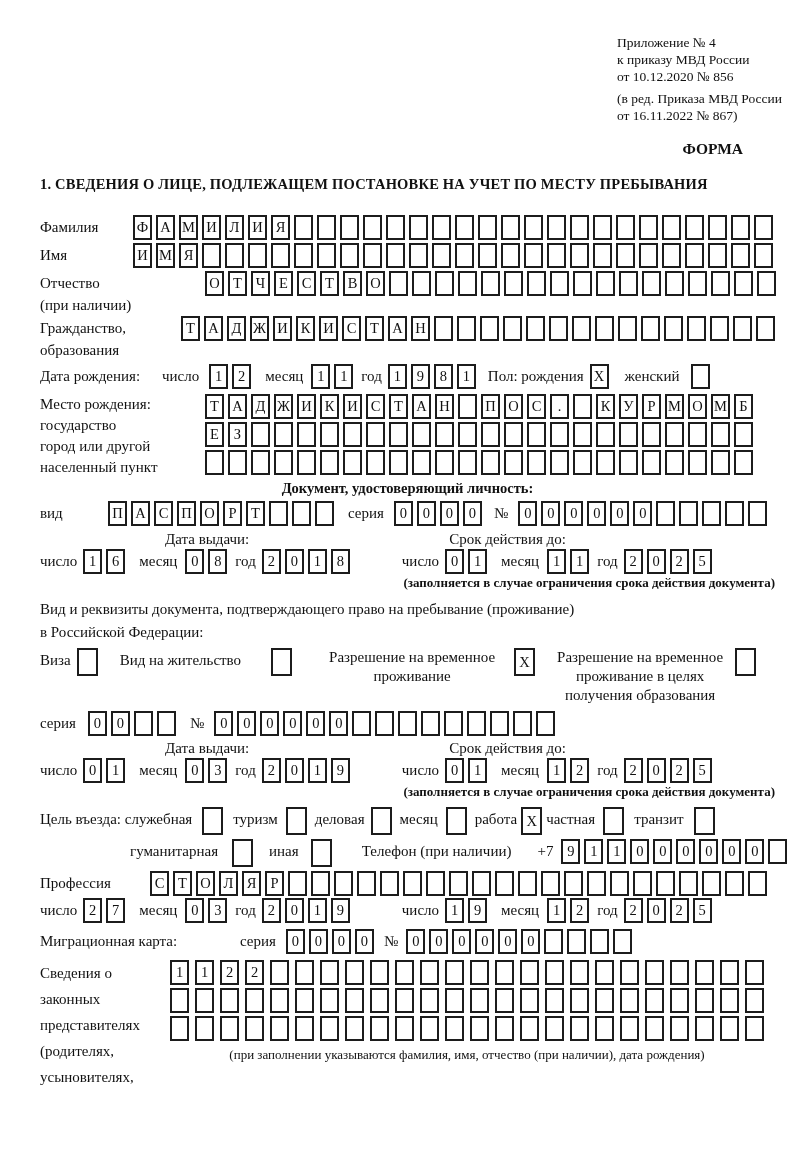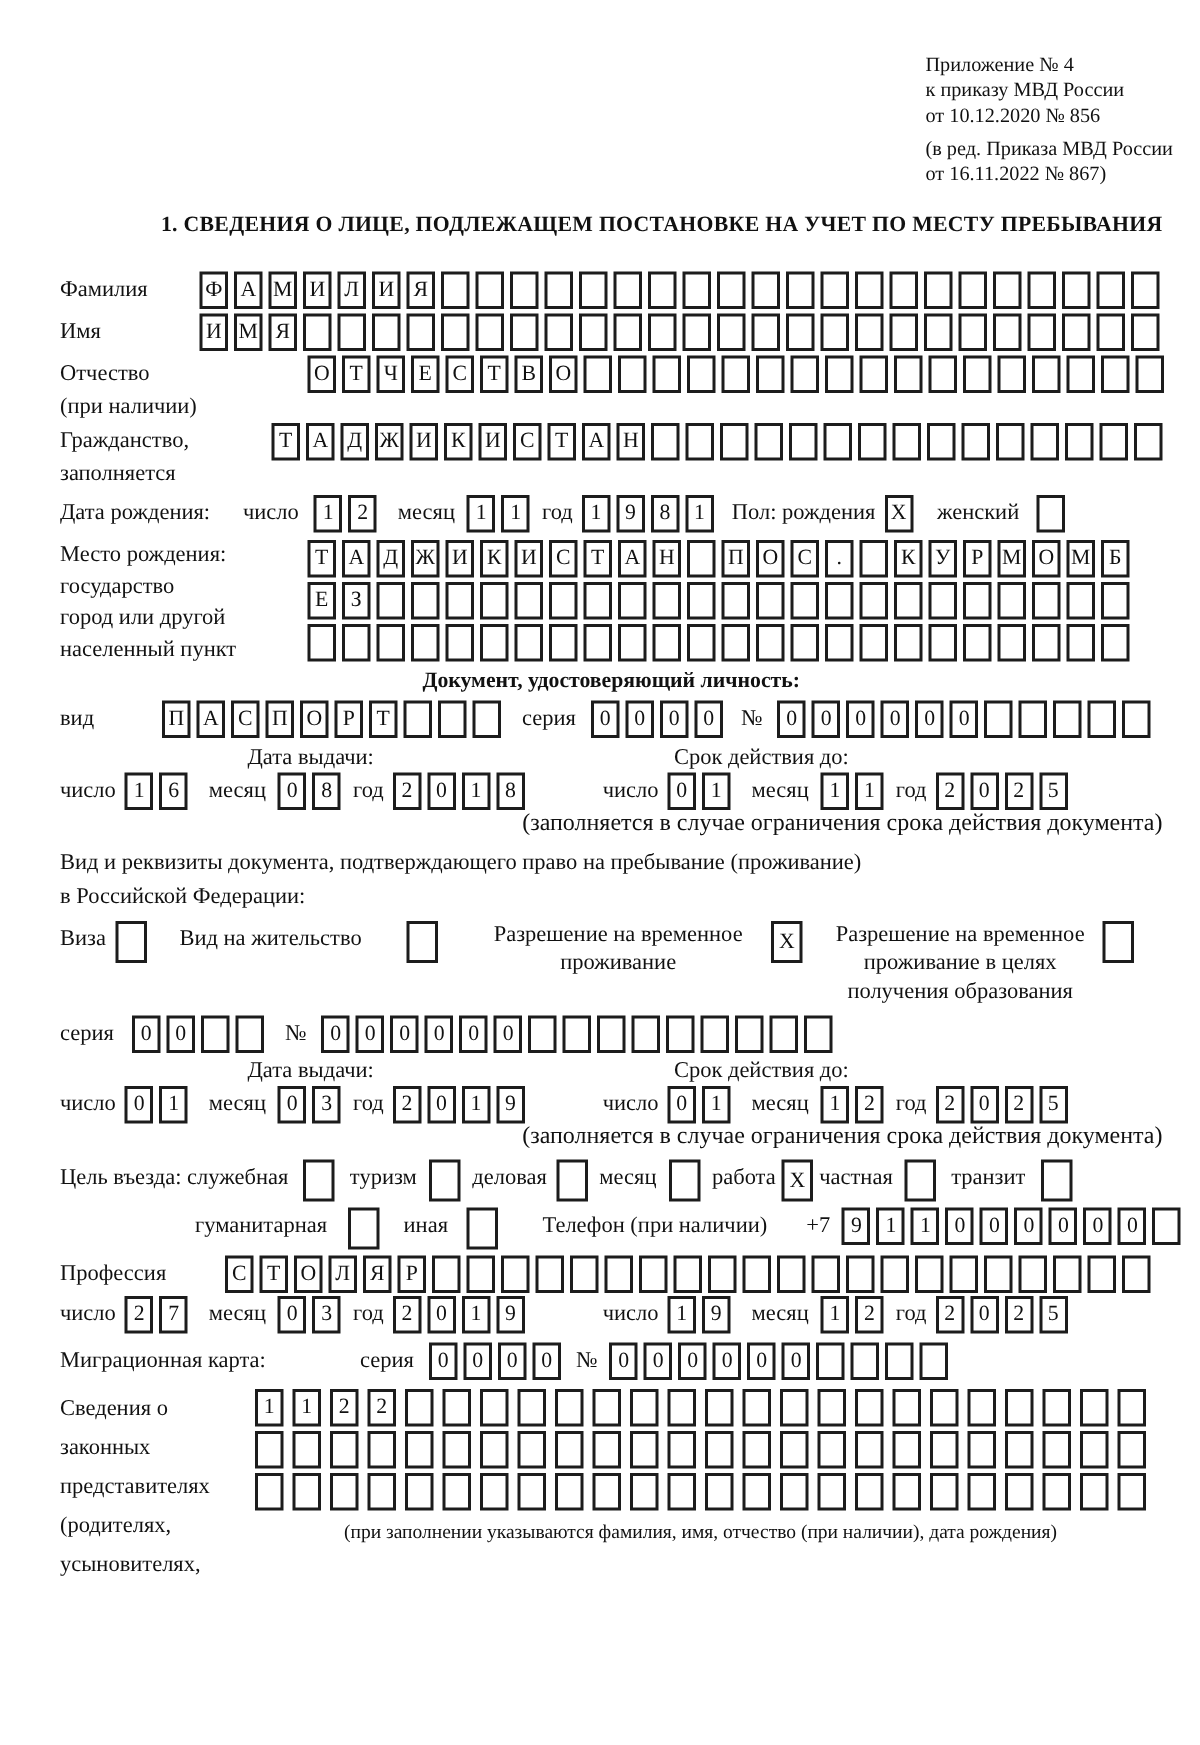--- a/index.html
+++ b/index.html
@@ -3,31 +3,31 @@
 <meta charset="utf-8">
 <style>
   html,body{margin:0;padding:0;background:#fff;}
   body{width:800px;height:1163px;overflow:hidden;font-family:"Liberation Serif",serif;color:#111;}
   .content{padding:34px 25px 0 40px;}
   .appendix{margin-left:577px;font-size:13.5px;line-height:17px;width:185px;}
   .appendix .note{margin-top:5px;}
   .forma{font-weight:bold;font-size:15.5px;text-align:right;margin:16px 32px 0 0;}
   .title{text-align:center;font-weight:bold;font-size:15.5px;line-height:24px;margin-top:14px;letter-spacing:.2px;}
   .blankline{display:inline-block;width:58px;border-bottom:2px solid #222;height:14px;margin-left:10px;}
-  .section1{text-align:right;font-weight:bold;font-size:14.5px;margin-top:18px;letter-spacing:.2px;}
+  .section1{text-align:left;font-weight:bold;font-size:14.5px;margin-top:18px;letter-spacing:.2px;}
   .r{display:flex;align-items:flex-start;}
   .lbl{font-size:15px;line-height:25px;white-space:nowrap;}
   .cells{display:flex;gap:4px;flex-wrap:nowrap;}
   .cells.gap6{gap:6px;}
   .cell{box-sizing:border-box;width:19px;height:25px;border:2px solid #1c1c1c;background:#fff;
         display:flex;align-items:center;justify-content:center;font-size:14.5px;line-height:1;flex:0 0 auto;}
   .cb .cell{width:21px;height:28px;}
   .sub{font-size:15px;line-height:16px;}
   .twoline{width:165px;flex:0 0 auto;}
-  .note-right{font-size:16px;text-align:right;line-height:15px;margin-top:1px;}
+  .note-right{font-size:13px;text-align:right;line-height:15px;margin-top:1px;font-weight:bold;}
   .dochead{text-align:center;font-weight:bold;font-size:14.5px;margin-top:2px;}
   .para{font-size:15px;line-height:23px;margin-top:8px;}
   .cklabel{text-align:center;font-size:15px;line-height:19px;}
   .hdr{font-size:15px;line-height:16px;}
   .smallcap{font-size:13px;text-align:center;margin-top:6px;}
   .mt2{margin-top:2px}.mt3{margin-top:3px}.mt4{margin-top:4px}.mt5{margin-top:5px}
   .mt6{margin-top:6px}.mt8{margin-top:8px}.mt22{margin-top:22px}
 </style>
 </head>
 <body>
@@ -35,20 +35,21 @@
 <div class="content">
 
   <div class="appendix">
     <div>Приложение № 4</div>
     <div>к приказу МВД России</div>
     <div>от 10.12.2020 № 856</div>
     <div class="note">(в ред. Приказа МВД России</div>
     <div>от 16.11.2022 № 867)</div>
   </div>
 
+  <div class="forma">ФОРМА</div>
 
 
   <div class="section1">1. СВЕДЕНИЯ О ЛИЦЕ, ПОДЛЕЖАЩЕМ ПОСТАНОВКЕ НА УЧЕТ ПО МЕСТУ ПРЕБЫВАНИЯ</div>
 
   <div class="r mt22">
     <span class="lbl" style="width:93px">Фамилия</span>
     <span class="cells">
         <div class="cell">Ф</div>
         <div class="cell">А</div>
         <div class="cell">М</div>
@@ -144,21 +145,21 @@
         <div class="cell"></div>
         <div class="cell"></div>
         <div class="cell"></div>
         <div class="cell"></div>
       </span>
   </div>
 
   <div class="r mt2">
     <span class="twoline" style="width:141px">
       <span class="lbl">Гражданство,</span><br>
-      <span class="sub">заполняется</span>
+      <span class="sub">образования</span>
     </span>
     <span class="cells">
         <div class="cell">Т</div>
         <div class="cell">А</div>
         <div class="cell">Д</div>
         <div class="cell">Ж</div>
         <div class="cell">И</div>
         <div class="cell">К</div>
         <div class="cell">И</div>
         <div class="cell">С</div>

